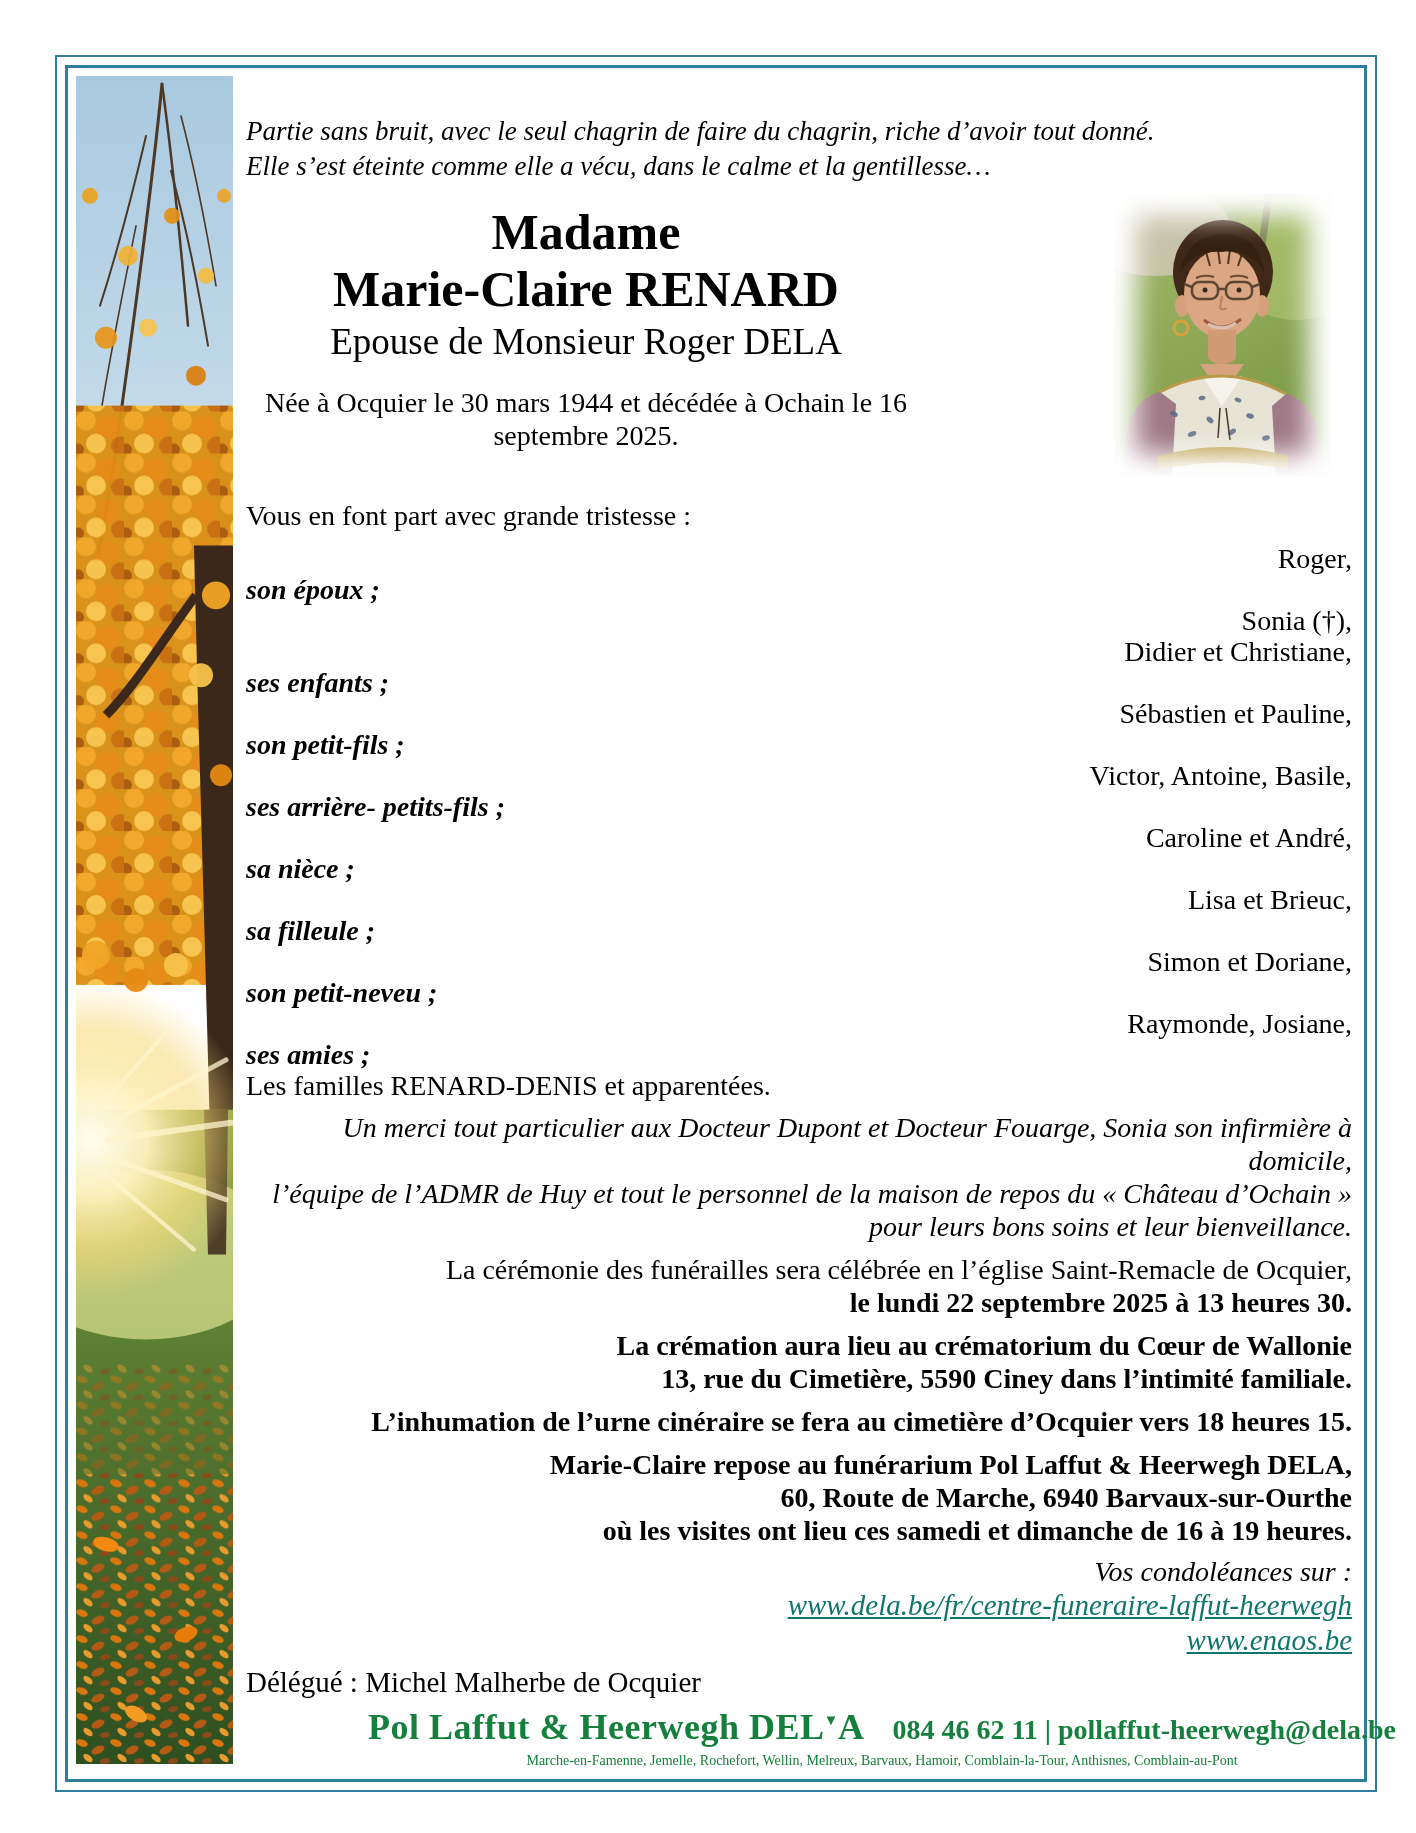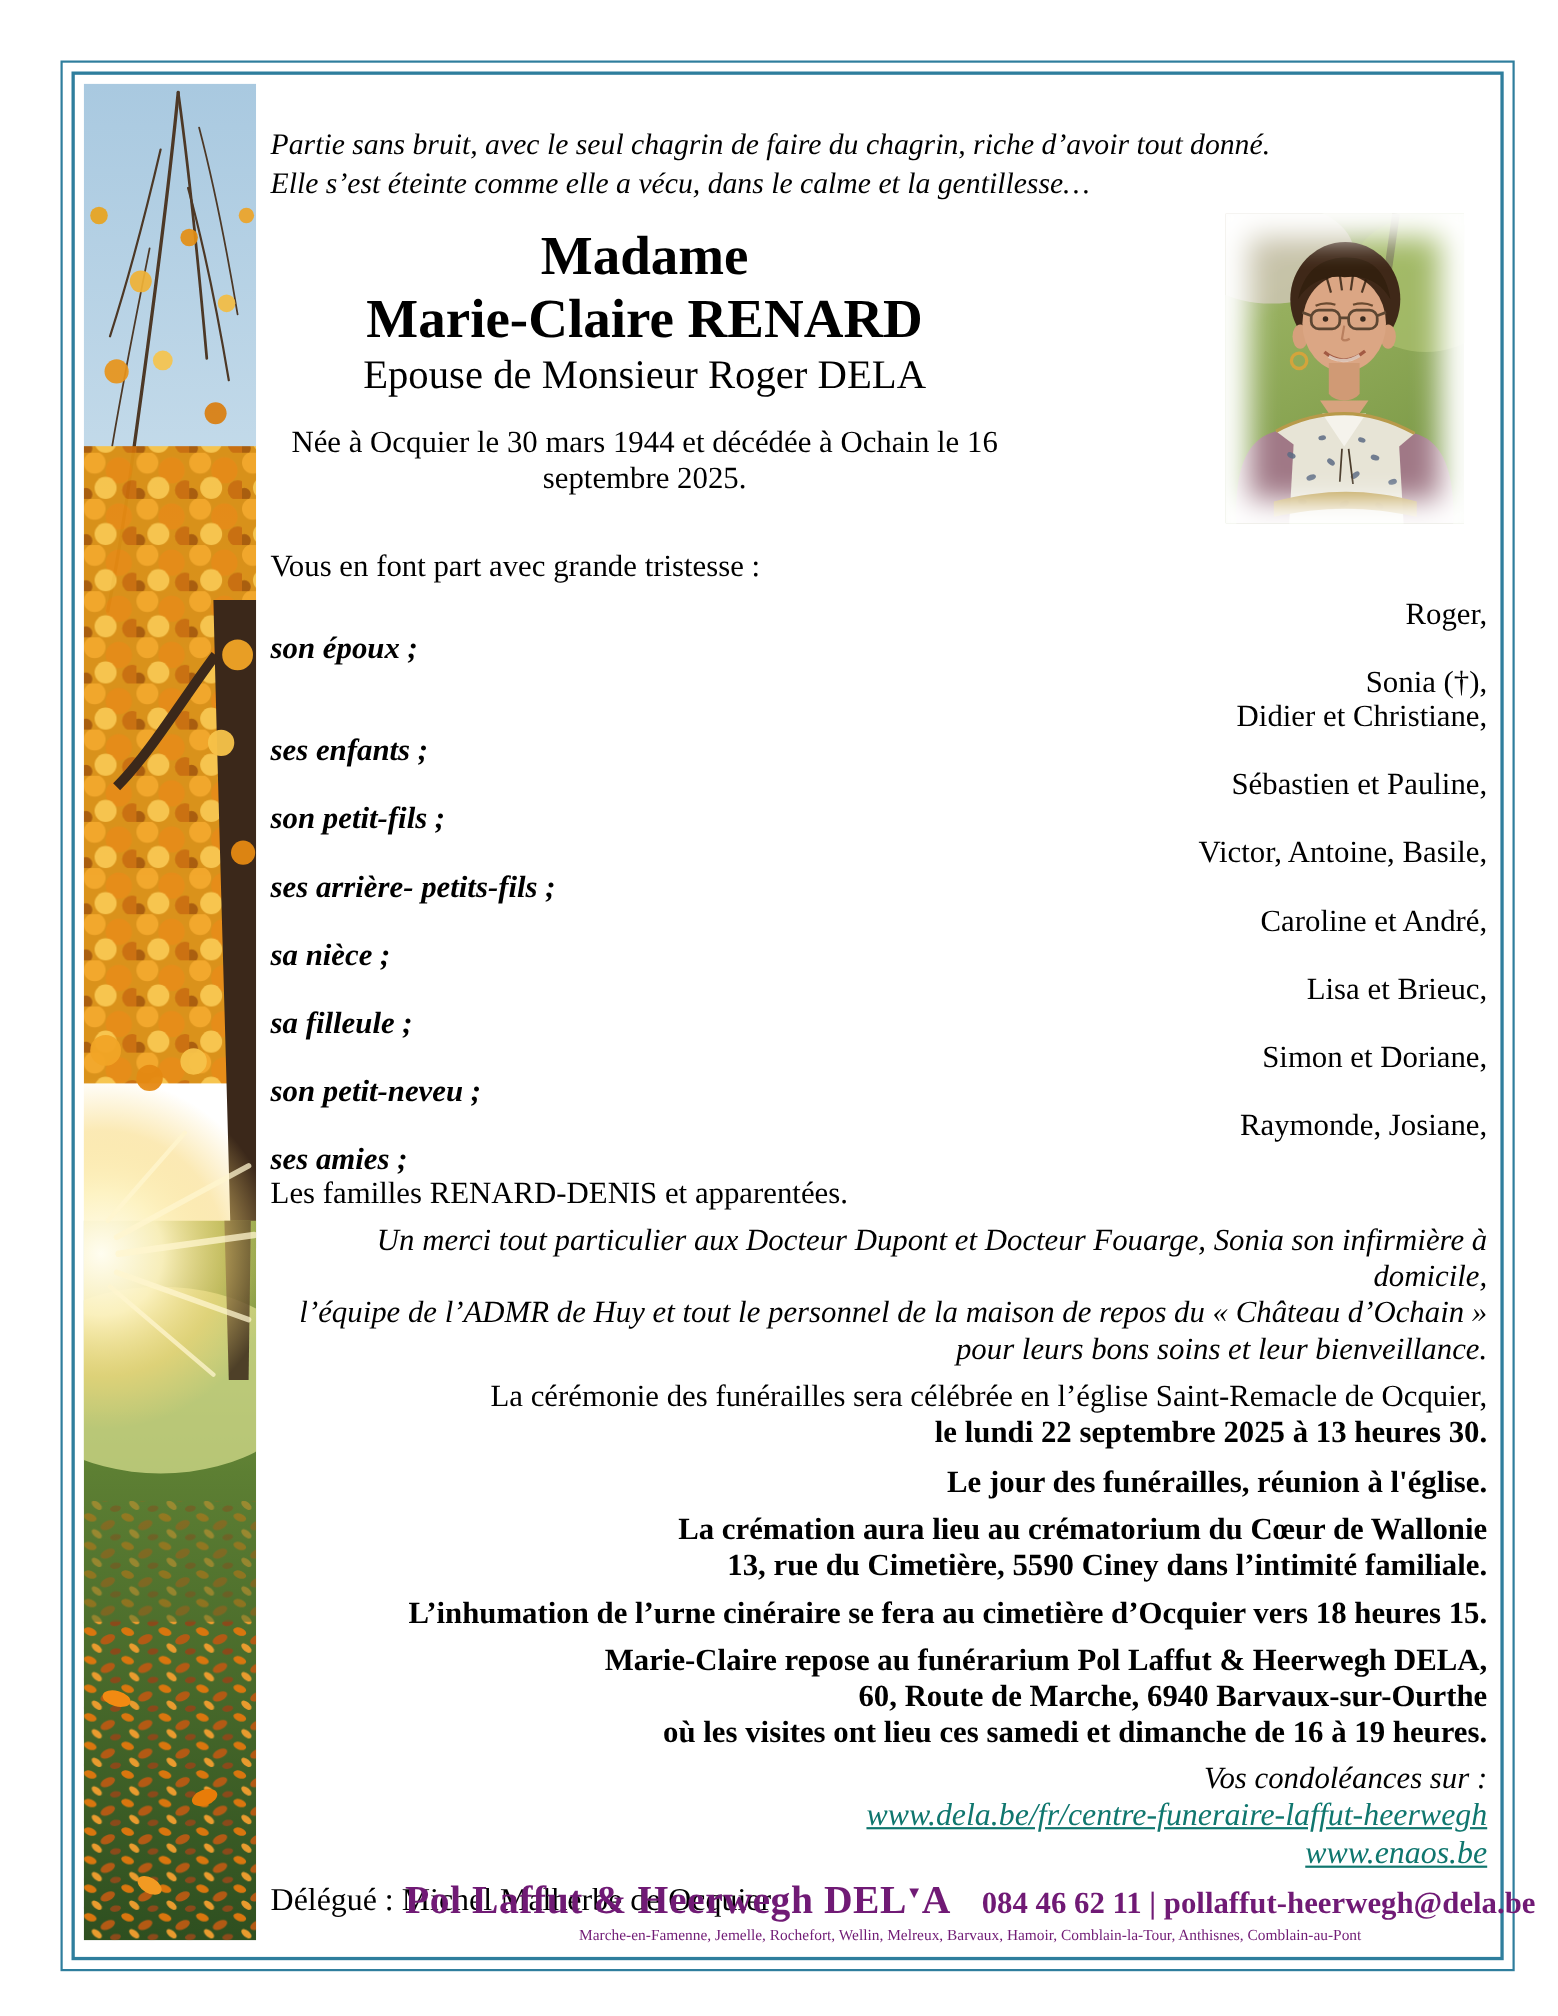--- a/index.html
+++ b/index.html
@@ -40,21 +40,21 @@
   .ceremony{margin-top:10px;line-height:33px;}
   .bold{font-weight:bold;}
   .reunion{margin-top:12px;line-height:33px;font-weight:bold;}
   .cremation{margin-top:10px;line-height:33px;font-weight:bold;}
   .inhumation{margin-top:10px;line-height:33px;font-weight:bold;}
   .repose{margin-top:10px;line-height:33px;font-weight:bold;}
   .condolences{margin-top:8px;line-height:33px;}
   .condolences .label{font-style:italic;}
   .link{display:block;color:#0f766e;font-style:italic;text-decoration:underline;font-size:29px;line-height:35px;cursor:pointer;}
   .delegate{margin-top:8px;font-size:29px;line-height:33px;text-align:left;}
-  .footer{position:absolute;left:178px;right:12px;bottom:10px;text-align:center;color:#701a75;}
+  .footer{position:absolute;left:178px;right:12px;bottom:10px;text-align:center;color:#15803d;}
   .footer-line{display:flex;align-items:baseline;justify-content:center;gap:28px;}
   .brand{font-size:36px;font-weight:bold;letter-spacing:.5px;white-space:nowrap;}
   .dela-tri{display:inline-block;font-size:15px;vertical-align:14px;margin:0 -1px;}
   .contact{font-size:28px;font-weight:bold;white-space:nowrap;}
   .towns{font-size:14px;font-weight:normal;margin-top:5px;}
 </style>
 </head>
 <body>
 
 <div class="frame">
@@ -264,21 +264,20 @@
         <div>Un merci tout particulier aux Docteur Dupont et Docteur Fouarge, Sonia son infirmière à domicile,</div>
         <div>l’équipe de l’ADMR de Huy et tout le personnel de la maison de repos  du « Château d’Ochain »</div>
         <div>pour leurs bons soins et leur bienveillance.</div>
       </div>
 
       <div class="para ceremony">
         <div>La cérémonie des funérailles sera célébrée en l’église Saint-Remacle de Ocquier,</div>
         <div class="bold">le lundi 22 septembre 2025 à 13 heures 30.</div>
       </div>
 
-      <div class="para reunion">Le jour des funérailles, réunion à l'église.</div>
 
       <div class="para cremation">
         <div>La crémation aura lieu au crématorium du Cœur de Wallonie</div>
         <div>13, rue du Cimetière, 5590 Ciney dans l’intimité familiale.</div>
       </div>
 
       <div class="para inhumation">L’inhumation de l’urne cinéraire se fera au cimetière d’Ocquier vers 18 heures 15.</div>
 
       <div class="para repose">
         <div>Marie-Claire repose au funérarium Pol Laffut &amp; Heerwegh DELA,</div>

